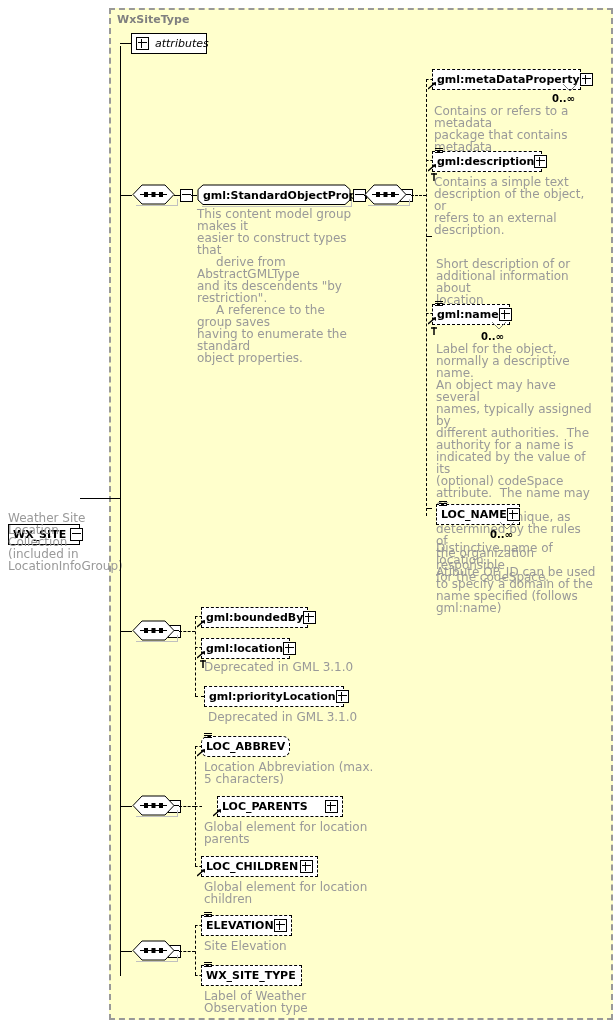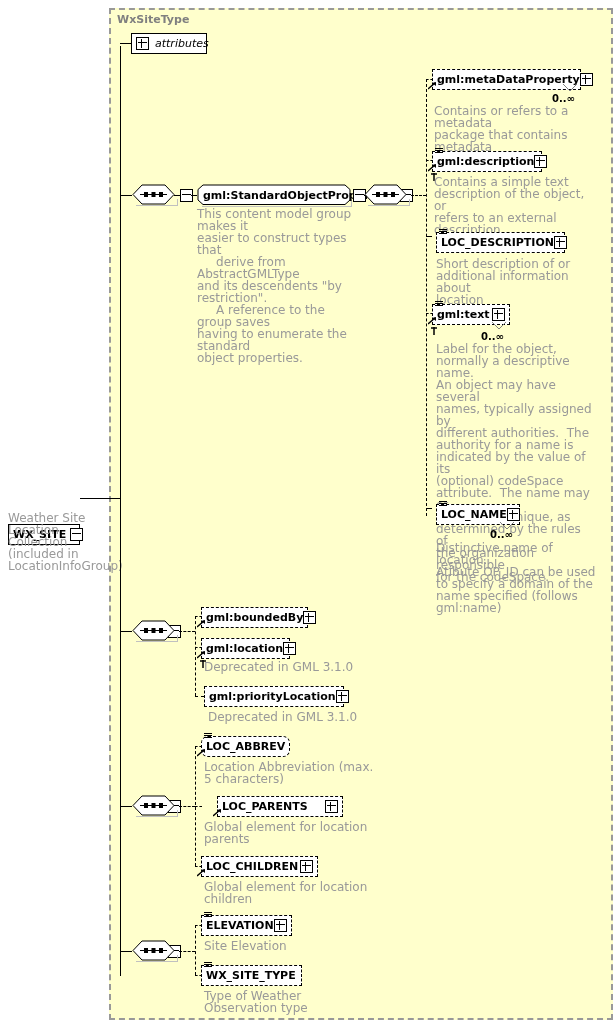--- a/index.html
+++ b/index.html
@@ -272,46 +272,37 @@
     <line x1="4" y1="1" x2="4" y2="9" stroke="#000000" stroke-width="1.5"></line>
     <line x1="1" y1="2" x2="7" y2="2" stroke="#000000" stroke-width="1.5"></line>
   </svg>
   <div class="anno" style="left:434px; top:176px; width:160px;">Contains a simple text
 description of the object, or
 refers to an external
 description.</div>
 
   <div class="dln dlnh" style="left:426px; top:236px; width:6px;"></div>
   <div class="shadow" style="left:440px; top:246px; width:125px; height:5px;"></div>
-  <div class="node dashed" style="left:436px; top:232px; width:129px;">
-    <span class="seqmark">
-        <i></i>
-        <i></i>
-        <i></i>
-      </span>
-    <span class="lbl">LOC_DESCRIPTION</span>
-    <span class="plusbox" style="margin-left:auto;"></span>
-  </div>
   <div class="anno" style="left:436px; top:258px; width:160px;">Short description of or
 additional information about
 location</div>
 
   <div class="dln dlnh" style="left:426px; top:313px; width:7px;"></div>
   <div class="shadow" style="left:436px; top:308px; width:78px; height:20px;"></div>
   <div class="node dashed" style="left:432px; top:304px; width:78px;">
     <span class="seqmark">
         <i></i>
         <i></i>
         <i></i>
       </span>
     <svg class="refarrow" viewBox="0 0 9 9">
       <path d="M0,8 L7,2" stroke="#000000" stroke-width="1.4" fill="none"></path>
       <polygon points="8,1 8,5 4,2" fill="#000000"></polygon>
     </svg>
-    <span class="lbl">gml:text</span>
+    <span class="lbl">gml:name</span>
     <span class="plusbox" style="margin-left:auto;"></span>
   </div>
   <svg class="deco" style="left:492px; top:322px; width:14px; height:9px;" viewBox="0 0 14 9">
     <path d="M0,0 L7,7 L14,0" stroke="#808080" stroke-width="1" fill="none"></path>
   </svg>
   <svg class="deco" style="left:430px; top:326px; width:8px; height:10px;" viewBox="0 0 8 10">
     <line x1="4" y1="1" x2="4" y2="9" stroke="#000000" stroke-width="1.5"></line>
     <line x1="1" y1="2" x2="7" y2="2" stroke="#000000" stroke-width="1.5"></line>
   </svg>
   <div class="card" style="left:481px; top:331px;">0..∞</div>
@@ -483,16 +474,16 @@
   <div class="dln dlnh" style="left:195px; top:975px; width:7px;"></div>
   <div class="shadow" style="left:205px; top:985px; width:97px; height:5px;"></div>
   <div class="node dashed" style="left:201px; top:965px; width:101px;">
     <span class="seqmark">
         <i></i>
         <i></i>
         <i></i>
       </span>
     <span class="lbl">WX_SITE_TYPE</span>
   </div>
-  <div class="anno" style="left:204px; top:990px; width:170px;">Type of Weather
+  <div class="anno" style="left:204px; top:990px; width:170px;">Label of Weather
 Observation type</div>
 
 </div>
 
 </body></html>

